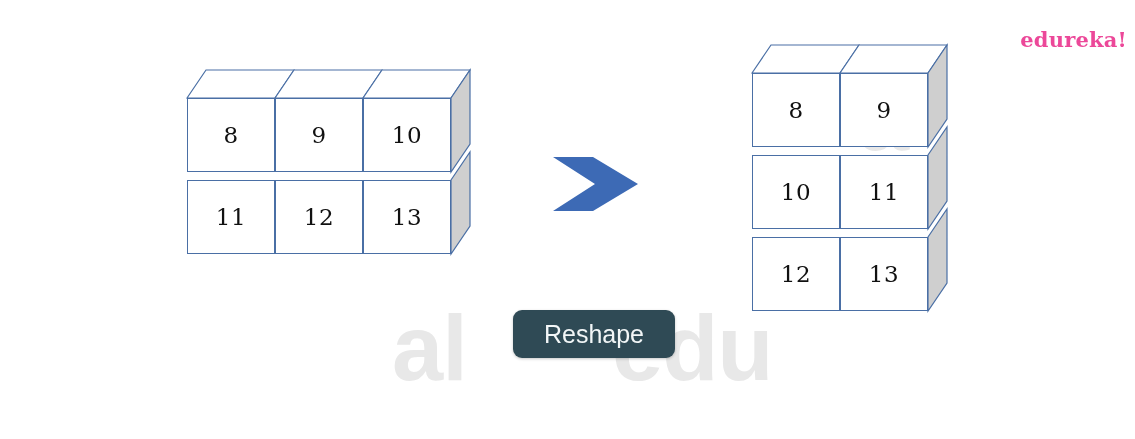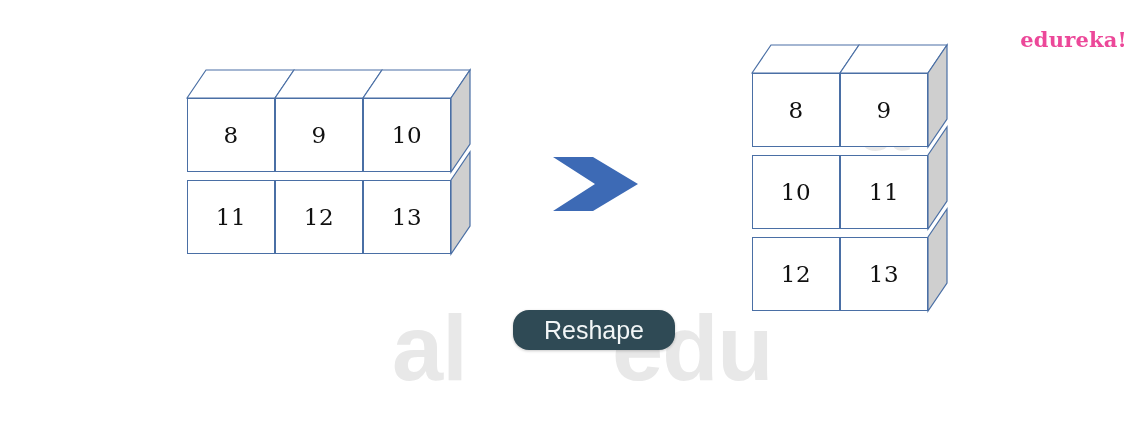--- a/index.html
+++ b/index.html
@@ -97,23 +97,23 @@
     width: 85px;
     height: 58px;
   }
 
   
   .reshape-btn {
     position: absolute;
     left: 513px;
     top: 310px;
     width: 162px;
-    height: 40px;
+    height: 48px;
     background: #2f4a55;
-    border-radius: 16px;
+    border-radius: 9px;
     display: flex;
     align-items: center;
     justify-content: center;
     color: #f2f6f7;
     font-family: "Liberation Sans", sans-serif;
     font-size: 25px;
     box-shadow: 0 1px 3px rgba(0,0,0,0.22);
   }
 </style>
 </head>

